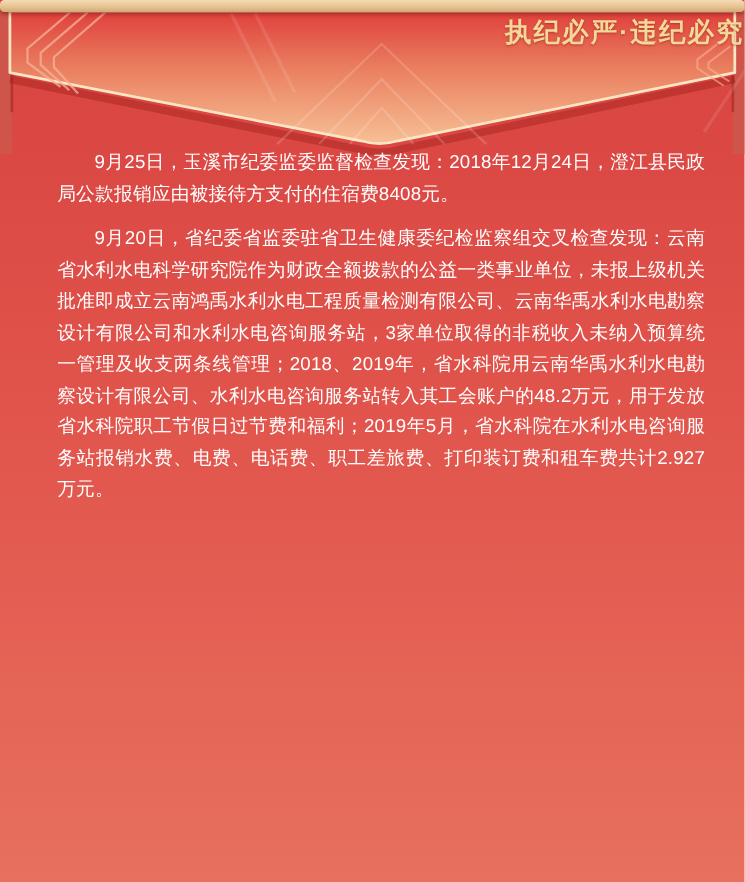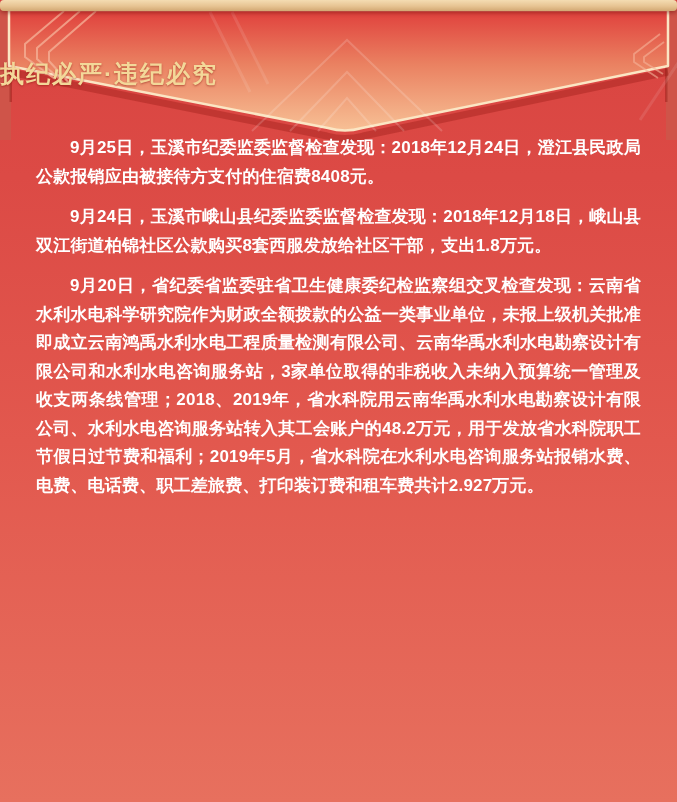--- a/index.html
+++ b/index.html
@@ -13,36 +13,35 @@
   .topbar{
     position:absolute;top:0;left:0;right:0;height:11px;
     background:linear-gradient(180deg,#f4dcb2 0%,#e7c493 55%,#d2a873 100%);
     border-radius:4px;
     box-shadow:0 2px 4px rgba(110,15,12,.5);
     z-index:5;
   }
   .header-svg{position:absolute;top:0;left:0;z-index:2;display:block;}
   .page-title{
     position:absolute;top:13px;left:0;right:0;
-    text-align:left;
+    text-align:right;
     font-size:24px;font-weight:bold;letter-spacing:2px;
     color:#f3d899;
     text-shadow:0 1px 2px rgba(140,25,18,.55);
     z-index:6;
-    margin-top:45px;
   }
   .content{
     position:absolute;top:134px;left:36px;right:36px;z-index:3;
   }
   .para{
-    margin:0 0 12px 0;
+    margin:0 0 12px 16px;
     color:#ffffff;
     font-size:17px;
     line-height:28.5px;
-    font-weight:bold;
+    font-weight:normal;
     text-align:justify;
     text-indent:2em;
     letter-spacing:0.2px;
   }
 </style>
 </head>
 <body>
 
 <div class="page">
 
@@ -88,17 +87,16 @@
       <path d="M 210 12 L 250 92"></path>
       <path d="M 232 12 L 268 84"></path>
       <path d="M 700 30 L 640 120"></path>
     </g>
   </svg>
 
   <div class="page-title">执纪必严·违纪必究</div>
 
   <div class="content">
     <p class="para">9月25日，玉溪市纪委监委监督检查发现：2018年12月24日，澄江县民政局公款报销应由被接待方支付的住宿费8408元。</p>
-    <p class="para">9月24日，玉溪市峨山县纪委监委监督检查发现：2018年12月18日，峨山县双江街道柏锦社区公款购买8套西服发放给社区干部，支出1.8万元。</p>
     <p class="para">9月20日，省纪委省监委驻省卫生健康委纪检监察组交叉检查发现：云南省水利水电科学研究院作为财政全额拨款的公益一类事业单位，未报上级机关批准即成立云南鸿禹水利水电工程质量检测有限公司、云南华禹水利水电勘察设计有限公司和水利水电咨询服务站，3家单位取得的非税收入未纳入预算统一管理及收支两条线管理；2018、2019年，省水科院用云南华禹水利水电勘察设计有限公司、水利水电咨询服务站转入其工会账户的48.2万元，用于发放省水科院职工节假日过节费和福利；2019年5月，省水科院在水利水电咨询服务站报销水费、电费、电话费、职工差旅费、打印装订费和租车费共计2.927万元。</p>
   </div>
 
 </div>
 
 </body></html>

